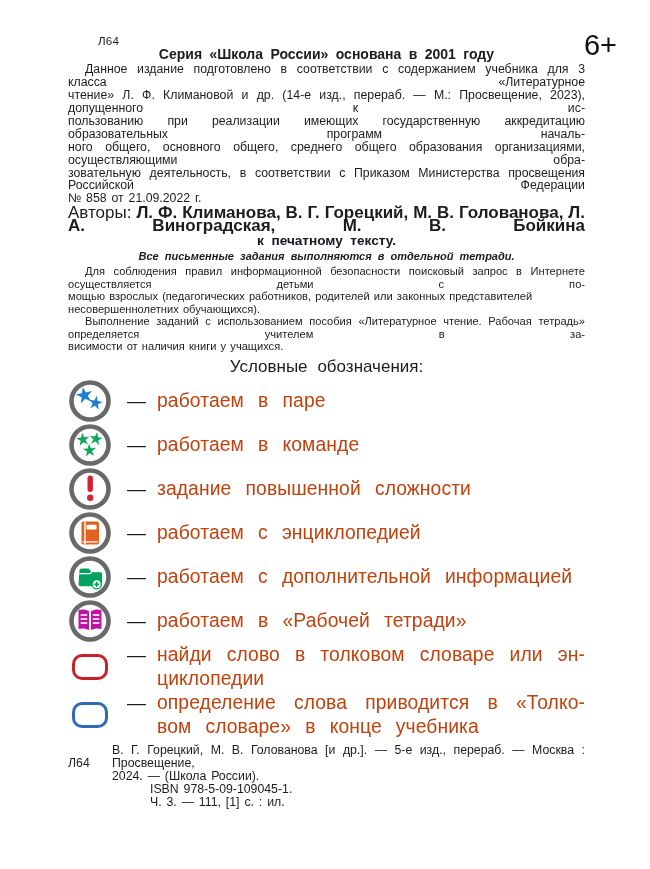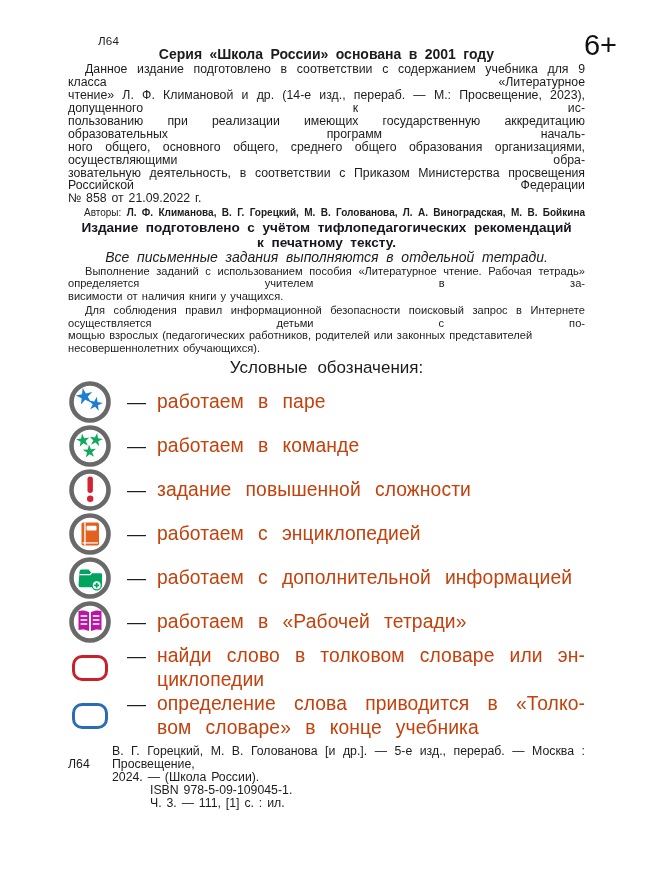--- a/index.html
+++ b/index.html
@@ -14,24 +14,24 @@
   .meta-row{display:flex;}
   .mlabel{width:30px;flex:0 0 30px;}
   .mval{flex:1;}
   .age-badge{position:absolute;top:30px;right:33px;font-size:29px;line-height:30px;color:#111;}
   
   .series{font-size:14px;font-weight:bold;text-align:center;line-height:13.5px;margin-top:1px;word-spacing:.25em;}
   .para{font-size:12.3px;line-height:12.9px;word-spacing:.12em;}
   .edition-para{margin-top:2px;}
   .jl{text-align:justify;text-align-last:justify;}
   .indent-first > div:first-child{text-indent:17px;}
-  .authors{font-size:10px;line-height:13px;margin-top:1px;margin-left:16px;}
+  .authors{font-size:17px;line-height:13px;margin-top:1px;}
   .authors .b{font-weight:bold;}
   .typhlo{font-size:13.6px;font-weight:bold;text-align:center;line-height:14.5px;margin-top:2px;word-spacing:.28em;color:#15161f;}
-  .written{font-size:14px;font-weight:normal;font-style:italic;text-align:center;line-height:14.5px;word-spacing:.28em;}
+  .written{font-size:11px;font-weight:bold;font-style:italic;text-align:center;line-height:14.5px;word-spacing:.28em;}
   .small-para{font-size:11.1px;line-height:12.5px;word-spacing:.1em;}
   .safety{margin-top:2px;}
   
   .legend-title{font-size:17px;font-weight:normal;text-align:center;line-height:20px;margin:4px 0 2px 0;word-spacing:.3em;}
   .lrow{display:flex;align-items:center;min-height:41px;}
   .lrow.two{min-height:47px;}
   .licon{width:44px;flex:0 0 44px;display:flex;align-items:center;justify-content:center;}
   .ltext{display:flex;flex:1;align-items:flex-start;}
   .dash{flex:0 0 auto;margin:0 11px 0 15px;font-size:19px;line-height:24px;}
   .llabel{flex:1;font-size:19.3px;line-height:24px;word-spacing:.45em;letter-spacing:.1px;color:#c2410c;}
@@ -55,47 +55,46 @@
     <div class="meta-top">
       <div class="meta-row">
         <span class="mlabel"></span>
         <span class="mval">Л64</span>
       </div>
     </div>
 
     <div class="series">Серия «Школа России» основана в 2001 году</div>
 
     <div class="para edition-para indent-first">
-        <div class="jl">Данное издание подготовлено в соответствии с содержанием учебника для 9 класса «Литературное</div>
+        <div class="jl">Данное издание подготовлено в соответствии с содержанием учебника для 3 класса «Литературное</div>
         <div class="jl">чтение» Л. Ф. Климановой и др. (14-е изд., перераб. — М.: Просвещение, 2023), допущенного к ис-</div>
         <div class="jl">пользованию при реализации имеющих государственную аккредитацию образовательных программ началь-</div>
         <div class="jl">ного общего, основного общего, среднего общего образования организациями, осуществляющими обра-</div>
         <div class="jl">зовательную деятельность, в соответствии с Приказом Министерства просвещения Российской Федерации</div>
         <div>№ 858 от 21.09.2022 г.</div>
       </div>
 
     <div class="authors jl">
       <span>Авторы:</span>
       <span class="b">Л. Ф. Климанова, В. Г. Горецкий, М. В. Голованова, Л. А. Виноградская, М. В. Бойкина</span>
     </div>
 
     <div class="typhlo">
-      <div>Издание подготовлено с учётом тифлопедагогических рекомендаций</div>
       <div>к печатному тексту.</div>
     </div>
 
     <div class="written">Все письменные задания выполняются в отдельной тетради.</div>
 
+    <div class="small-para safety indent-first">
+        <div class="jl">Для соблюдения правил информационной безопасности поисковый запрос в Интернете осуществляется детьми с по-</div>
+        <div>мощью взрослых (педагогических работников, родителей или законных представителей несовершеннолетних обучающихся).</div>
+      </div>
     <div class="small-para indent-first">
         <div class="jl">Выполнение заданий с использованием пособия «Литературное чтение. Рабочая тетрадь» определяется учителем в за-</div>
         <div>висимости от наличия книги у учащихся.</div>
-      </div>
-    <div class="small-para safety indent-first">
-        <div class="jl">Для соблюдения правил информационной безопасности поисковый запрос в Интернете осуществляется детьми с по-</div>
-        <div>мощью взрослых (педагогических работников, родителей или законных представителей несовершеннолетних обучающихся).</div>
       </div>
 
     <div class="legend-title">Условные обозначения:</div>
 
     <svg width="0" height="0" style="position:absolute" aria-hidden="true">
       <defs>
         <path id="st" d="M0,-10 L2.25,-3.1 L9.5,-3.1 L3.6,1.2 L5.9,8.1 L0,3.8 L-5.9,8.1 L-3.6,1.2 L-9.5,-3.1 L-2.25,-3.1 Z"></path>
       </defs>
     </svg>
 

